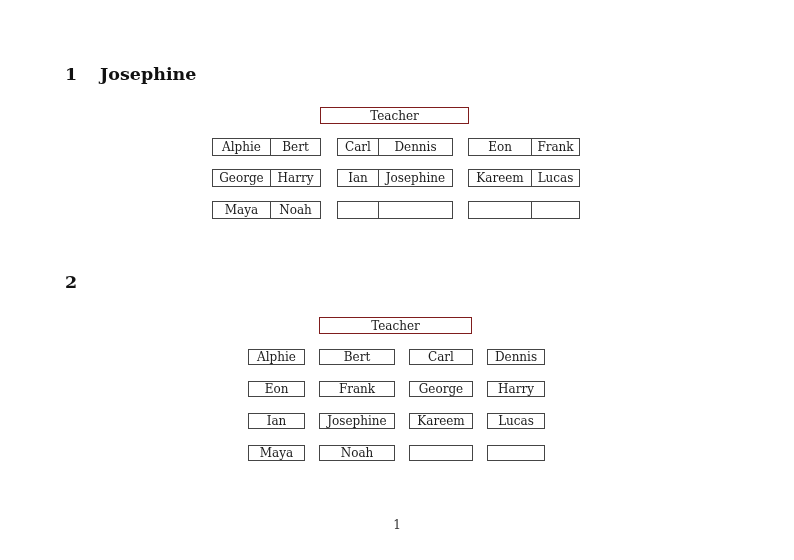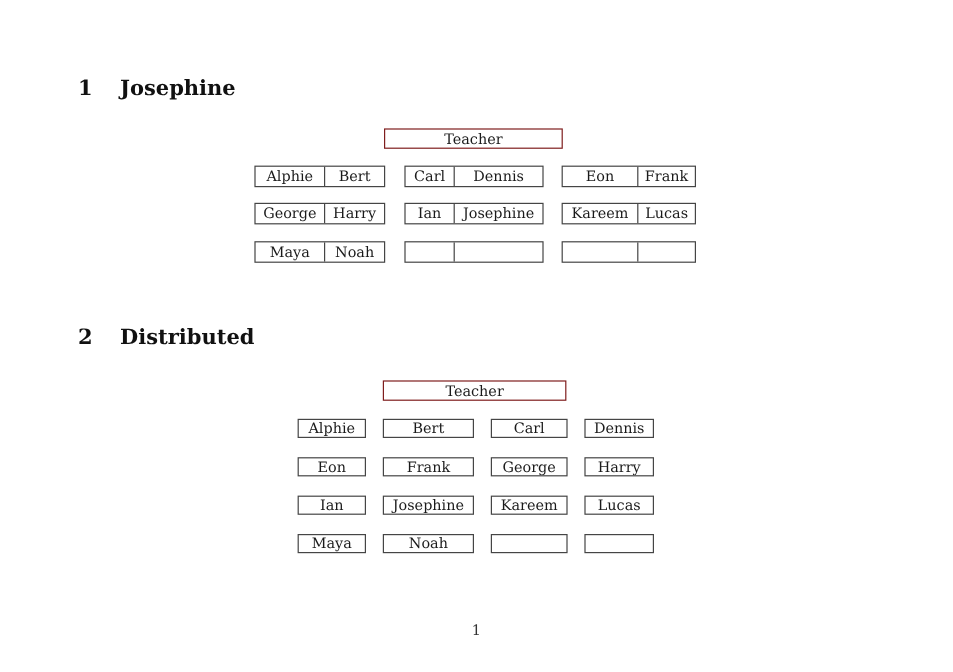--- a/index.html
+++ b/index.html
@@ -130,21 +130,20 @@
     <span class="cell cl" style="width:41px"></span>
     <span class="cell cr"></span>
   </div>
   <div class="desk" style="left:468px;top:201px;width:112px">
     <span class="cell cl" style="width:63px"></span>
     <span class="cell cr"></span>
   </div>
 
   <div class="heading" style="top:272px">
     <span class="hnum">2</span>
-    <span class="htitle">Distributed</span>
   </div>
 
   <div class="tbox" style="left:319px;top:317px;width:153px;height:17px">Teacher</div>
 
   <div class="sdesk" style="left:248px;top:349px;width:57px">Alphie</div>
   <div class="sdesk" style="left:319px;top:349px;width:76px">Bert</div>
   <div class="sdesk" style="left:409px;top:349px;width:64px">Carl</div>
   <div class="sdesk" style="left:487px;top:349px;width:58px">Dennis</div>
 
   <div class="sdesk" style="left:248px;top:381px;width:57px">Eon</div>

